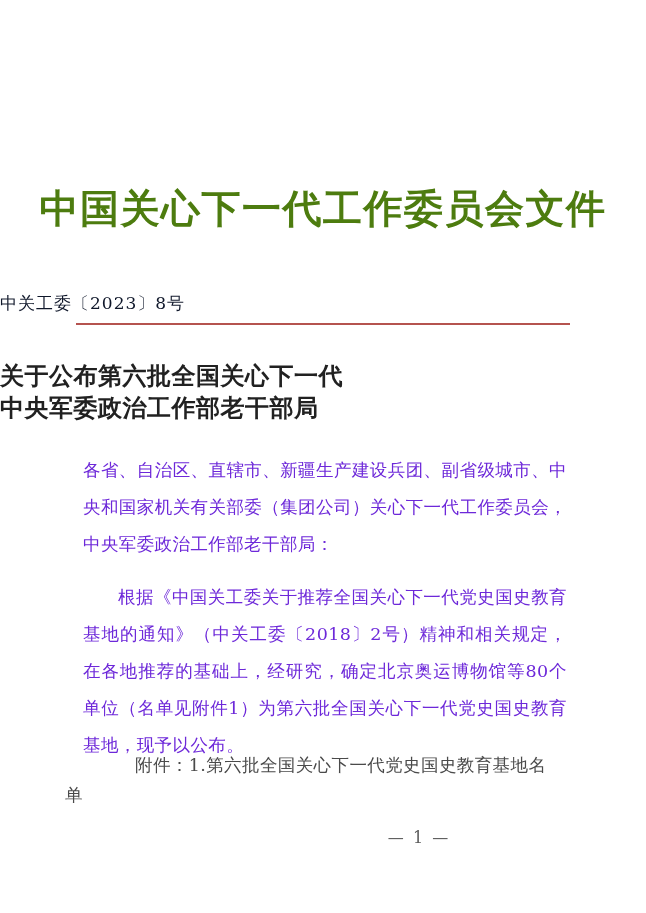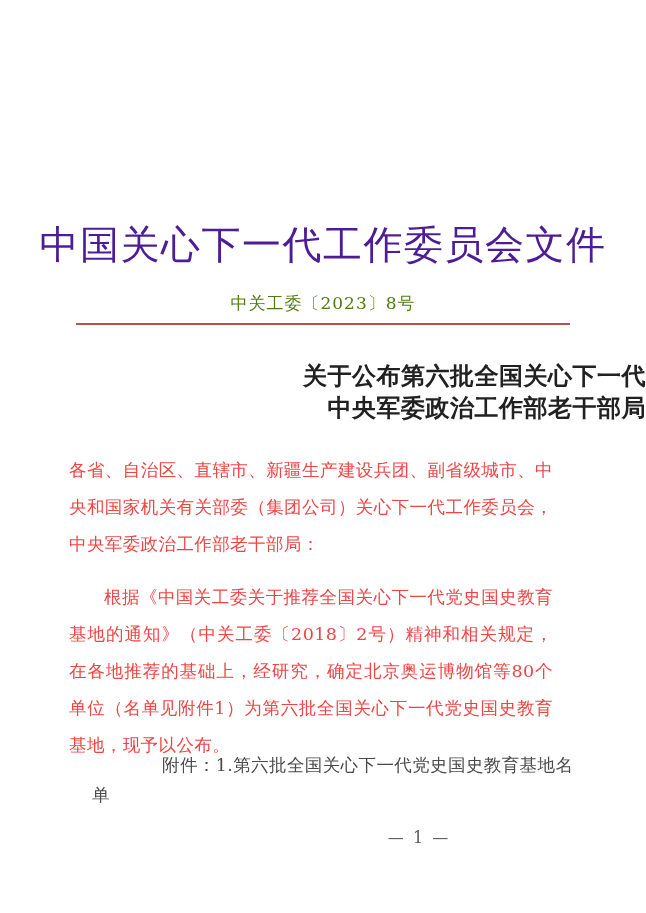--- a/index.html
+++ b/index.html
@@ -22,38 +22,37 @@
     background: #ffffff;
   }
 
   
   .masthead {
     position: absolute;
     top: 186px;
     left: 0;
     width: 646px;
     text-align: center;
-    color: #4c1d95;
+    color: #4d7c0f;
     font-size: 39px;
-    font-weight: 400;
+    font-weight: 700;
     letter-spacing: 1.5px;
     line-height: 1.15;
     font-family: "DejaVu Serif", "Liberation Serif", serif;
     white-space: nowrap;
-    margin-top: 37px;
   }
 
   
   .docnum {
     position: absolute;
     top: 292px;
     left: 0;
     width: 646px;
-    text-align: center;
-    color: #4d7c0f;
+    text-align: left;
+    color: #0f172a;
     font-size: 17px;
     letter-spacing: 1px;
     line-height: 1.4;
   }
 
   
   .rule {
     position: absolute;
     top: 323px;
     left: 76px;
@@ -61,54 +60,54 @@
     height: 2px;
     background: #b5534f;
   }
 
   
   .title {
     position: absolute;
     top: 360px;
     left: 0;
     width: 646px;
-    text-align: right;
+    text-align: left;
     color: #212121;
     font-size: 24px;
     font-weight: 700;
     line-height: 32px;
     letter-spacing: 0.5px;
   }
   .title-line { display: block; white-space: nowrap; }
 
   
   .body-block {
     position: absolute;
     top: 452px;
-    left: 69px;
+    left: 83px;
     width: 484px;
-    color: #ef4444;
+    color: #6d28d9;
     font-size: 17.5px;
     line-height: 37px;
     letter-spacing: 0.4px;
   }
   .para {
     margin: 0;
     text-align: justify;
     text-justify: inter-character;
     text-align-last: left;
   }
   .para.indent { text-indent: 2em; }
   .para.spaced { margin-top: 16px; }
 
   
   .attachment {
     position: absolute;
     top: 750px;
-    left: 92px;
+    left: 65px;
     width: 484px;
     color: #4a4a4a;
     font-size: 17.5px;
     line-height: 30px;
     letter-spacing: 0.4px;
     text-indent: 4em;
   }
 
   
   .footer {

